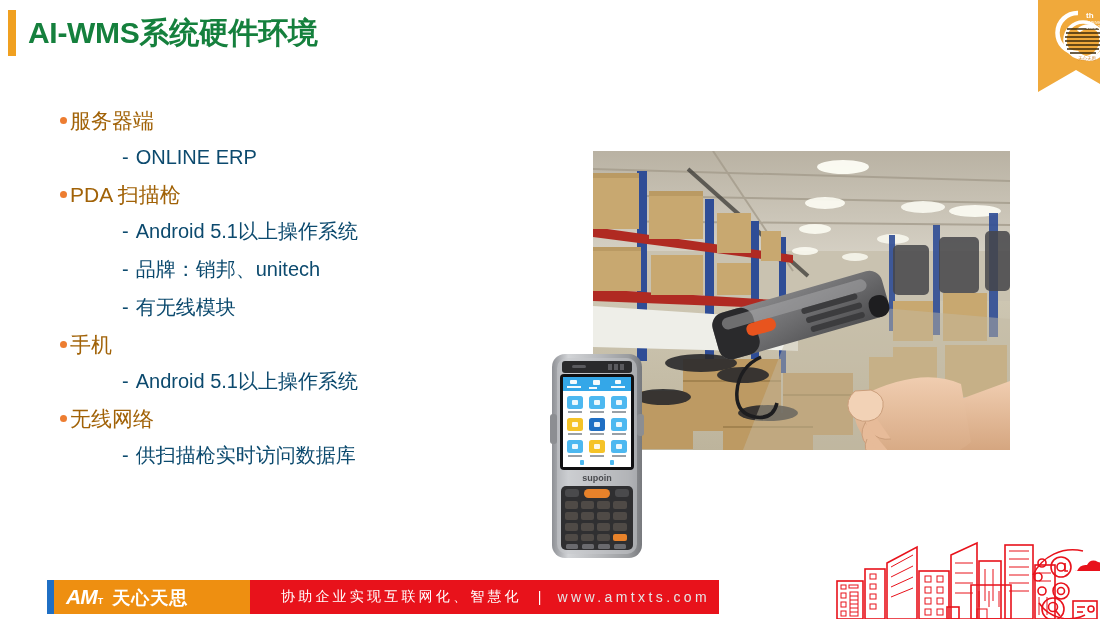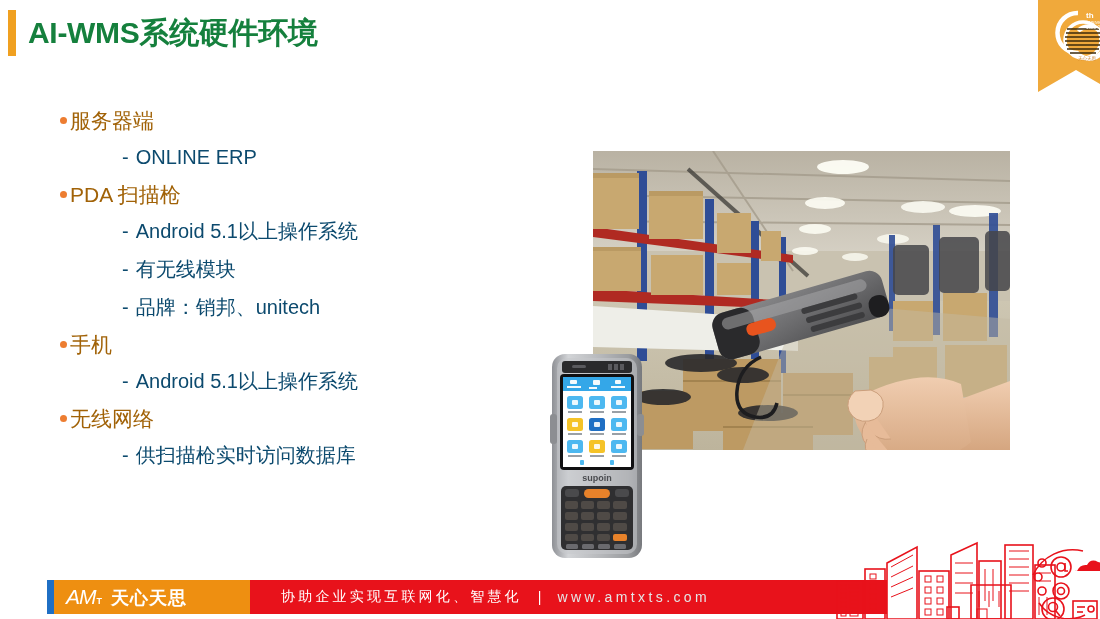--- a/index.html
+++ b/index.html
@@ -55,25 +55,25 @@
   .footer{position:absolute;left:0;bottom:0;width:1100px;height:44px;}
   .f-blue{position:absolute;left:47px;bottom:5px;width:7px;height:34px;background:#1F6FC4;}
   .f-orange{
     position:absolute;left:54px;bottom:5px;width:196px;height:34px;
     background:#EE8F11;display:flex;align-items:center;
   }
   .f-logo{
     display:flex;align-items:baseline;color:#fff;white-space:nowrap;
     margin-left:12px;
   }
-  .f-logo-am{font-size:21px;font-weight:normal;font-style:italic;letter-spacing:-1px;}
+  .f-logo-am{font-size:21px;font-weight:bold;font-style:italic;letter-spacing:-1px;}
   .f-logo-t{font-size:9px;font-weight:bold;margin-left:1px;}
   .f-logo-cn{font-size:18px;font-weight:bold;margin-left:9px;letter-spacing:1px;}
   .f-red{
-    position:absolute;left:250px;bottom:5px;width:637px;height:34px;
+    position:absolute;left:250px;bottom:5px;width:469px;height:34px;
     background:#E8121B;display:flex;align-items:center;
   }
   .f-slogan{
     color:#fff;font-size:14px;letter-spacing:3.2px;margin-left:31px;white-space:nowrap;
   }
   .f-sep{color:#fff;font-size:14px;margin:0 16px;}
   .f-url{color:#e5e5e5;font-size:14px;letter-spacing:3.4px;white-space:nowrap;}
   .skyline{position:absolute;right:0;bottom:0;width:275px;height:78px;}
   .skyline svg{display:block;}
 </style>
@@ -119,24 +119,24 @@
     </div>
 
     <div class="b-l1">
       <span class="b-dot"></span>
       <span>PDA 扫描枪</span>
     </div>
     <div class="b-l2">
       <span class="dash">-</span><span>Android 5.1以上操作系统</span>
     </div>
     <div class="b-l2">
+      <span class="dash">-</span><span>品牌：销邦、unitech</span>
+    </div>
+    <div class="b-l2">
       <span class="dash">-</span><span>有无线模块</span>
-    </div>
-    <div class="b-l2">
-      <span class="dash">-</span><span>品牌：销邦、unitech</span>
     </div>
 
     <div class="b-l1">
       <span class="b-dot"></span>
       <span>手机</span>
     </div>
     <div class="b-l2">
       <span class="dash">-</span><span>Android 5.1以上操作系统</span>
     </div>
 

